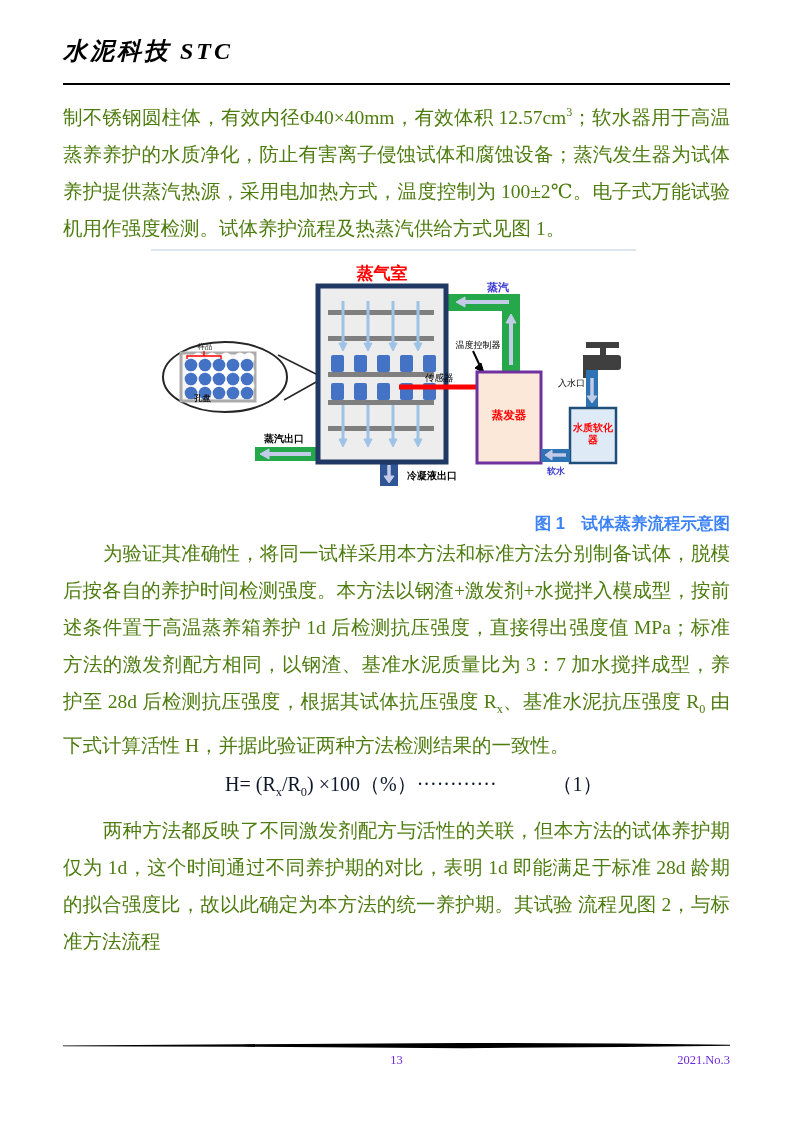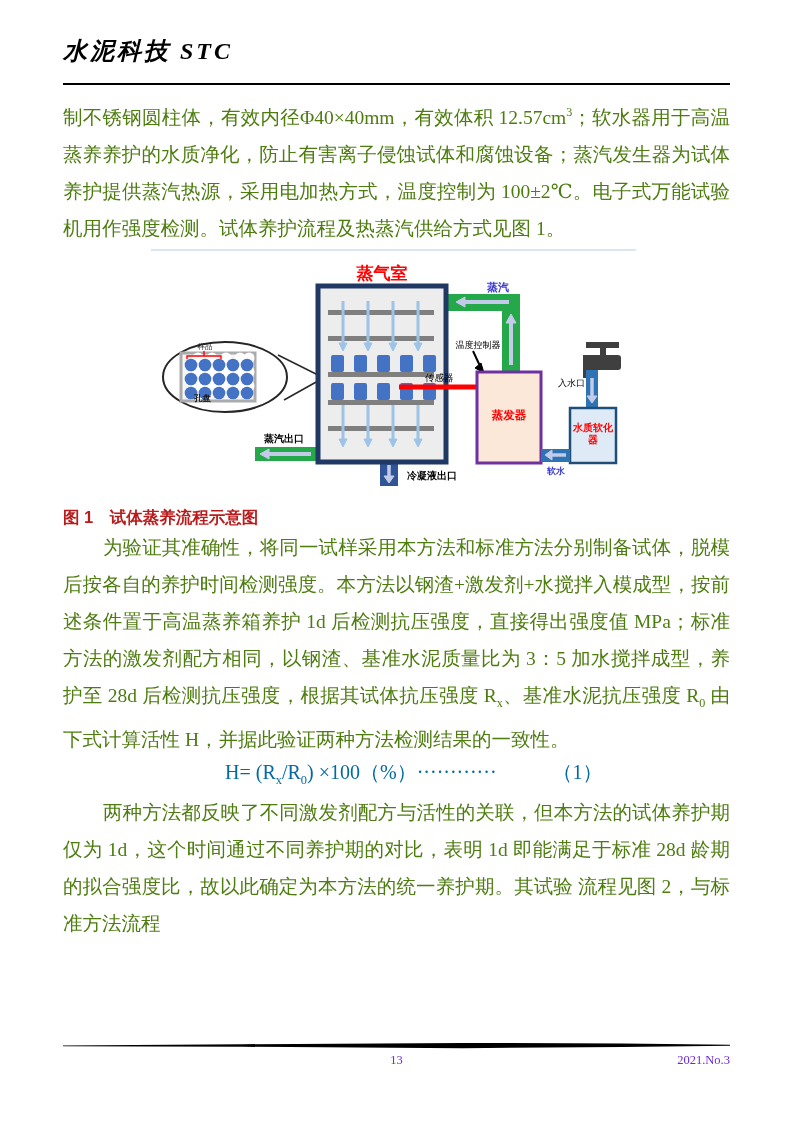--- a/index.html
+++ b/index.html
@@ -38,41 +38,41 @@
   .figure-wrap{
     position:relative;
     height:252px;
     margin-top:0;
   }
   .figure-wrap svg{position:absolute;left:68px;top:0;}
   svg text{
     font-family:"Liberation Sans","DejaVu Sans",sans-serif;
   }
   .fig-caption{
-    margin-top:6px;
-    text-align:left;
+    margin-top:12px;
+    text-align:right;
     font-family:"Liberation Sans","DejaVu Sans",sans-serif;
     font-weight:700;
     font-size:16.5px;
     line-height:24px;
-    color:#b91c1c;
+    color:#3b82f6;
   }
   .para-gap{margin-top:4px;}
   h2.section-heading{
     margin:7px 0 0 0;
     font-size:20.5px;
     line-height:30px;
     font-weight:700;
     color:#000;
   }
   .formula-row{
     font-size:20px;
-    line-height:28px;
+    line-height:40px;
     padding-left:162px;
-    color:#0369a1;
+    color:#0f172a;
   }
   .formula-row .fnum{margin-left:56px;}
   sub{font-size:0.62em;}
   sup{font-size:0.62em;}
   .footer{
     position:absolute;
     left:63px;right:63px;top:1042px;
     height:40px;
   }
   .footer svg{display:block;}
@@ -252,21 +252,21 @@
         </g>
         <text x="74" y="102" text-anchor="middle" font-size="7.5" fill="#1a1a1a">样品</text>
         <text x="63" y="154" font-size="8.5" font-weight="700" fill="#1a1a1a">孔盘</text>
       </svg>
     </div>
 
     <div class="fig-caption">图 1　试体蒸养流程示意图</div>
 
 
 
-    <p class="body-text indent"><span>为验证其准确性，将同一试样采用本方法和标准方法分别制备试体，脱模后按各自的养护时间检测强度。本方法以钢渣+激发剂+水搅拌入模成型，按前述条件置于高温蒸养箱养护 1d 后检测抗压强度，直接得出强度值 MPa；标准方法的激发剂配方相同，以钢渣、基准水泥质量比为 3：5 加水搅拌成型，养护至 28d 后检测抗压强度，根据其试体抗压强度 R</span><sub>x</sub><span>、基准水泥抗压强度 R</span><sub>0</sub><span> 由下式计算活性 H，并据此验证两种方法检测结果的一致性。</span></p>
+    <p class="body-text indent"><span>为验证其准确性，将同一试样采用本方法和标准方法分别制备试体，脱模后按各自的养护时间检测强度。本方法以钢渣+激发剂+水搅拌入模成型，按前述条件置于高温蒸养箱养护 1d 后检测抗压强度，直接得出强度值 MPa；标准方法的激发剂配方相同，以钢渣、基准水泥质量比为 3：7 加水搅拌成型，养护至 28d 后检测抗压强度，根据其试体抗压强度 R</span><sub>x</sub><span>、基准水泥抗压强度 R</span><sub>0</sub><span> 由下式计算活性 H，并据此验证两种方法检测结果的一致性。</span></p>
 
     <div class="formula-row">
       <span><span>H= (R</span><sub>x</sub><span>/R</span><sub>0</sub><span>)  ×100（%）············</span></span><span class="fnum">（1）</span>
     </div>
 
     <p class="body-text indent">两种方法都反映了不同激发剂配方与活性的关联，但本方法的试体养护期仅为 1d，这个时间通过不同养护期的对比，表明 1d 即能满足于标准 28d 龄期的拟合强度比，故以此确定为本方法的统一养护期。其试验 流程见图 2，与标准方法流程</p>
   </div>
 
   <div class="footer">
     <svg width="667" height="9" viewBox="0 0 667 9">

